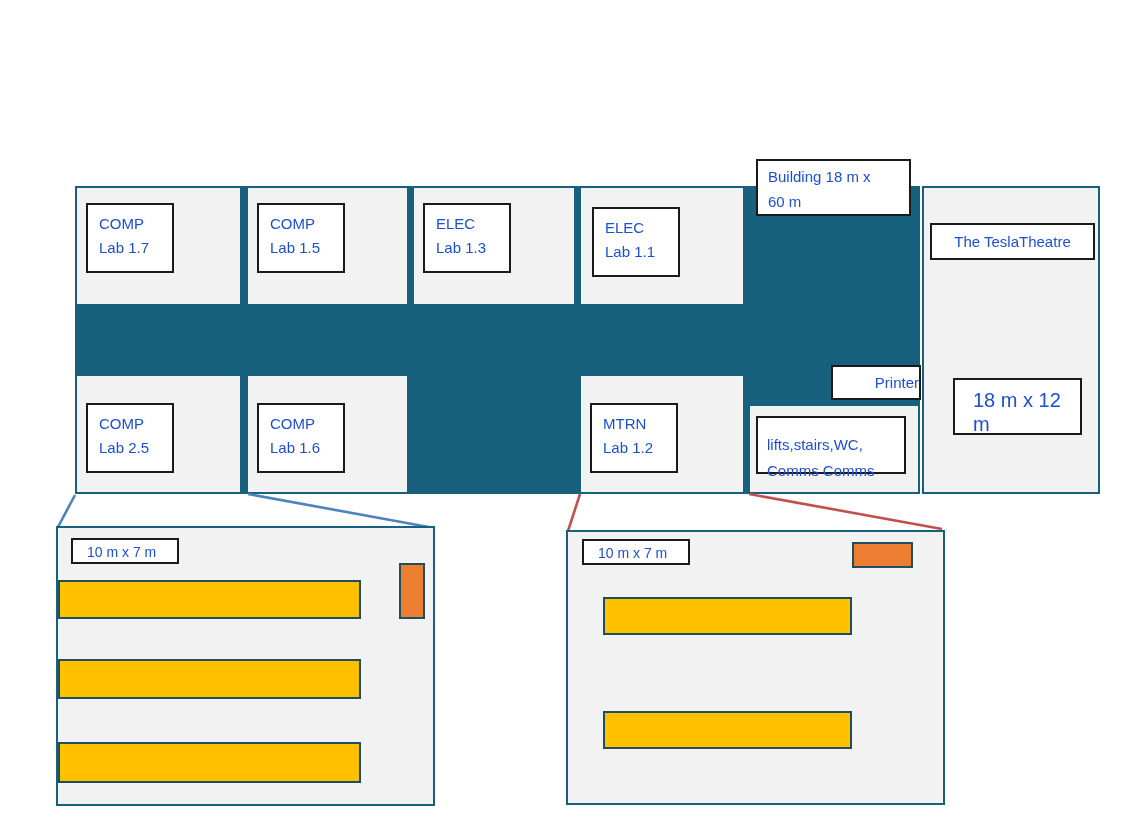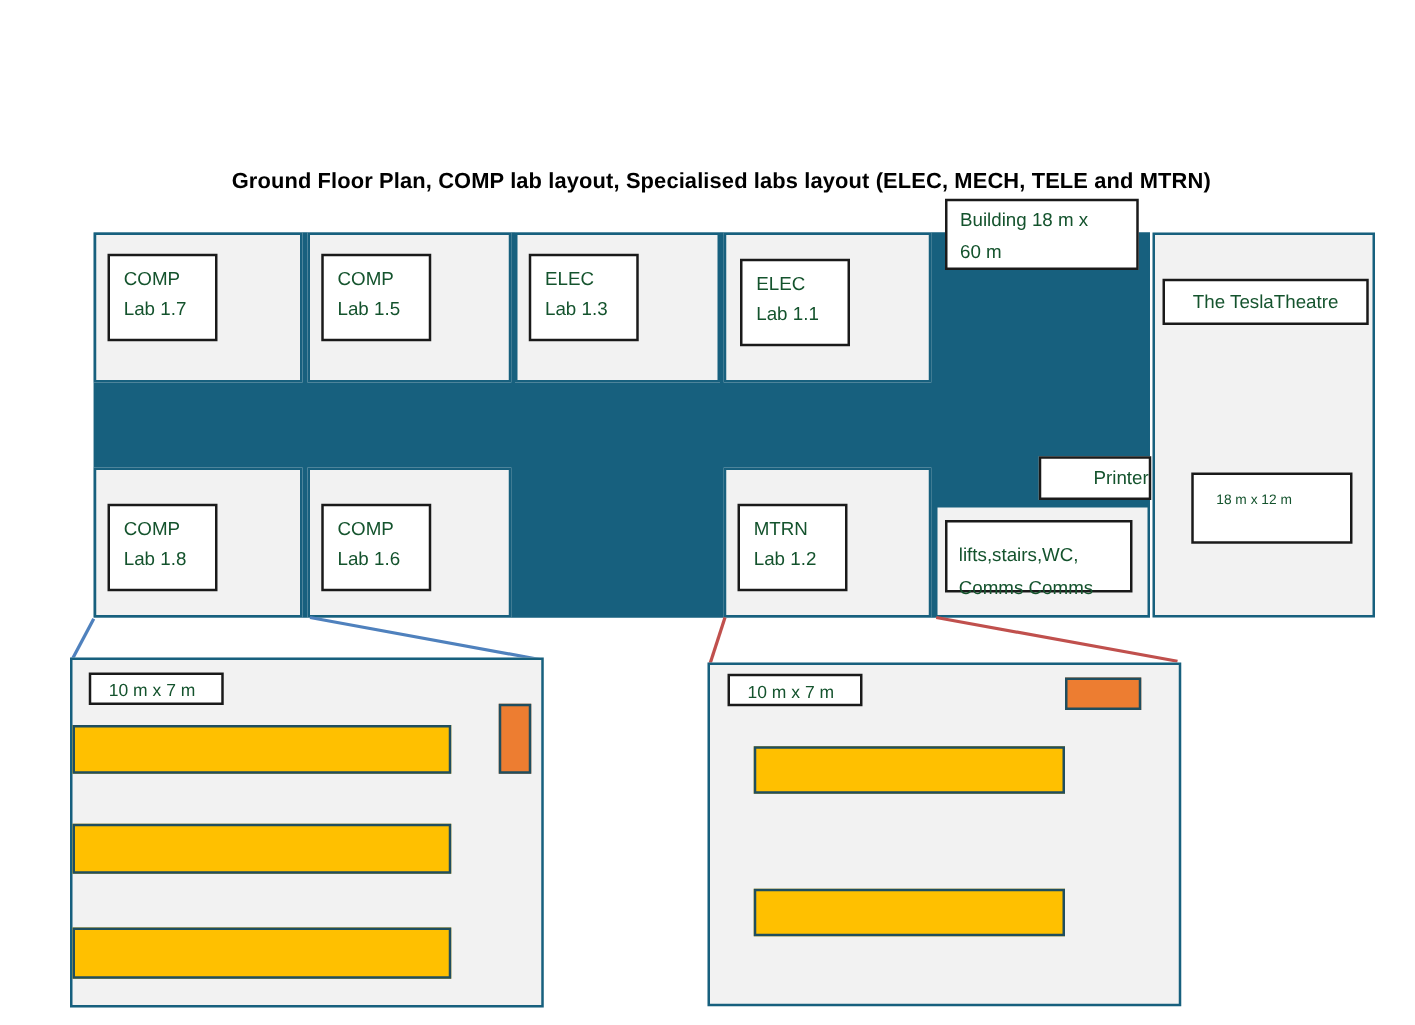--- a/index.html
+++ b/index.html
@@ -26,41 +26,41 @@
   .r-11 { left:579px; top:186px; width:166px; height:120px; }
   .r-18 { left:75px;  top:374px; width:167px; height:120px; }
   .r-16 { left:246px; top:374px; width:163px; height:120px; }
   .r-14 { left:412px; top:374px; width:164px; height:120px; }
   .r-12 { left:579px; top:374px; width:166px; height:120px; }
   .r-services { left:748px; top:404px; width:172px; height:90px; }
   .r-theatre  { left:922px; top:186px; width:178px; height:308px; }
 
   .labelbox {
     position:absolute; background:#ffffff; border:2px solid #1a1a1a;
-    box-sizing:border-box; font-size:15px; line-height:24px; color:#14532d;
+    box-sizing:border-box; font-size:15px; line-height:24px; color:#1d4ed8;
   }
   .room-label { width:88px; height:70px; padding:7px 0 0 11px; }
   .top-label  { left:9px; top:15px; }
   .bot-label  { left:9px; top:27px; }
 
   .building-size-label {
     left:756px; top:159px; width:155px; height:57px;
     padding:3px 0 0 10px; line-height:25px;
   }
   .printer-label {
     left:831px; top:365px; width:90px; height:35px;
     text-align:right; line-height:31px;
   }
   .theatre-label {
     left:6px; top:35px; width:165px; height:37px;
     text-align:center; line-height:33px;
   }
   .theatre-dim-label {
     left:29px; top:190px; width:129px; height:57px;
-    padding:8px 0 0 18px; line-height:24px; font-size:11px;
+    padding:8px 0 0 18px; line-height:24px; font-size:20px;
   }
   .services-label {
     left:6px; top:10px; width:150px; height:58px;
     padding:14px 0 0 9px; line-height:26px;
   }
 
   .detail-box {
     position:absolute; background:var(--room_fill);
     border:2px solid var(--corridor_teal); box-sizing:border-box;
   }
@@ -89,21 +89,20 @@
 
   .callouts { position:absolute; left:0; top:0; pointer-events:none; }
   .blue-line { stroke:var(--callout_blue); stroke-width:2.6; }
   .red-line  { stroke:var(--callout_red);  stroke-width:2.6; }
 </style>
 </head>
 <body>
 
 <div class="page">
 
-  <div class="title">Ground Floor Plan, COMP lab layout, Specialised labs layout (ELEC, MECH, TELE and MTRN)</div>
 
   <div class="building-core"></div>
 
   <div class="room r-17">
     <div class="labelbox room-label top-label">
       <div>COMP</div>
       <div>Lab 1.7</div>
     </div>
   </div>
   <div class="room r-15">
@@ -121,21 +120,21 @@
   <div class="room r-11">
     <div class="labelbox room-label top-label" style="left:11px; top:19px;">
       <div>ELEC</div>
       <div>Lab 1.1</div>
     </div>
   </div>
 
   <div class="room r-18">
     <div class="labelbox room-label bot-label">
       <div>COMP</div>
-      <div>Lab 1.8</div>
+      <div>Lab 2.5</div>
     </div>
   </div>
   <div class="room r-16">
     <div class="labelbox room-label bot-label">
       <div>COMP</div>
       <div>Lab 1.6</div>
     </div>
   </div>
   <div class="room r-12">
     <div class="labelbox room-label bot-label">

